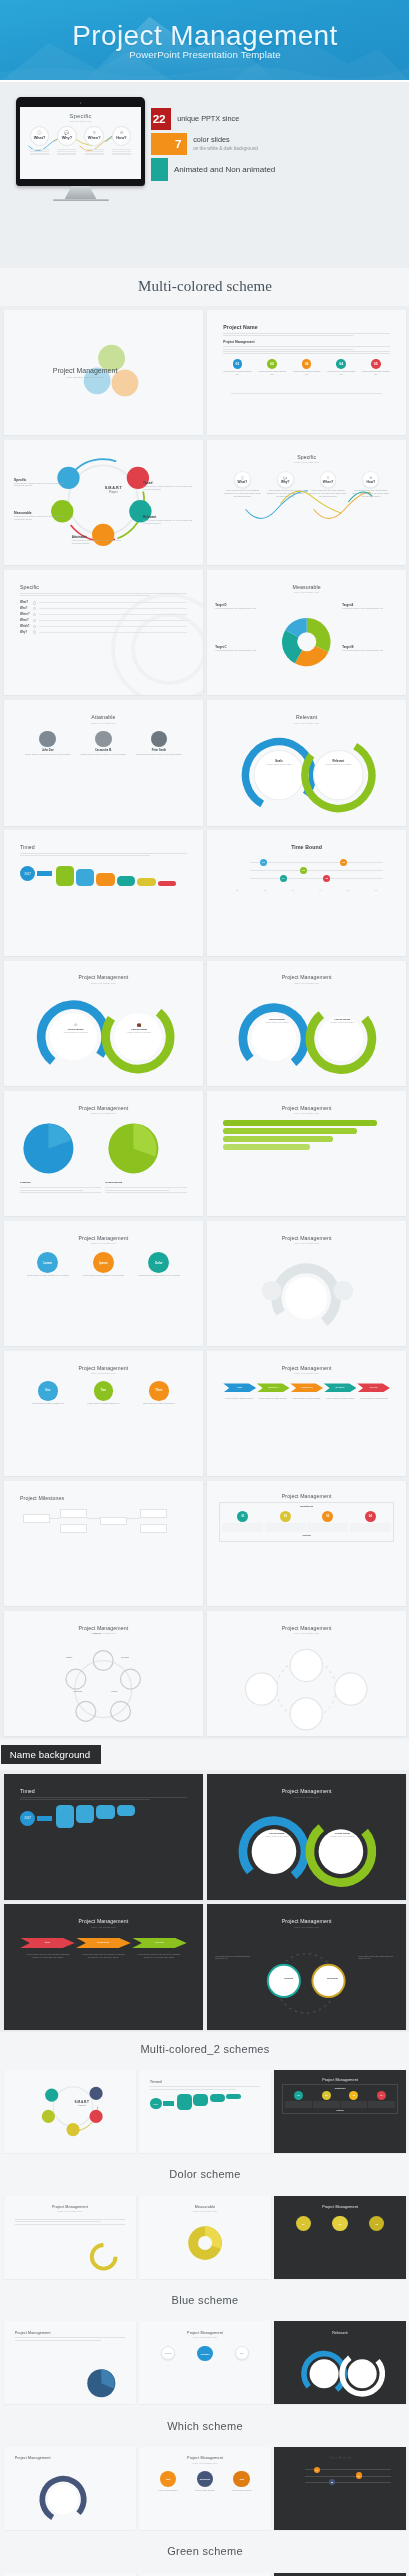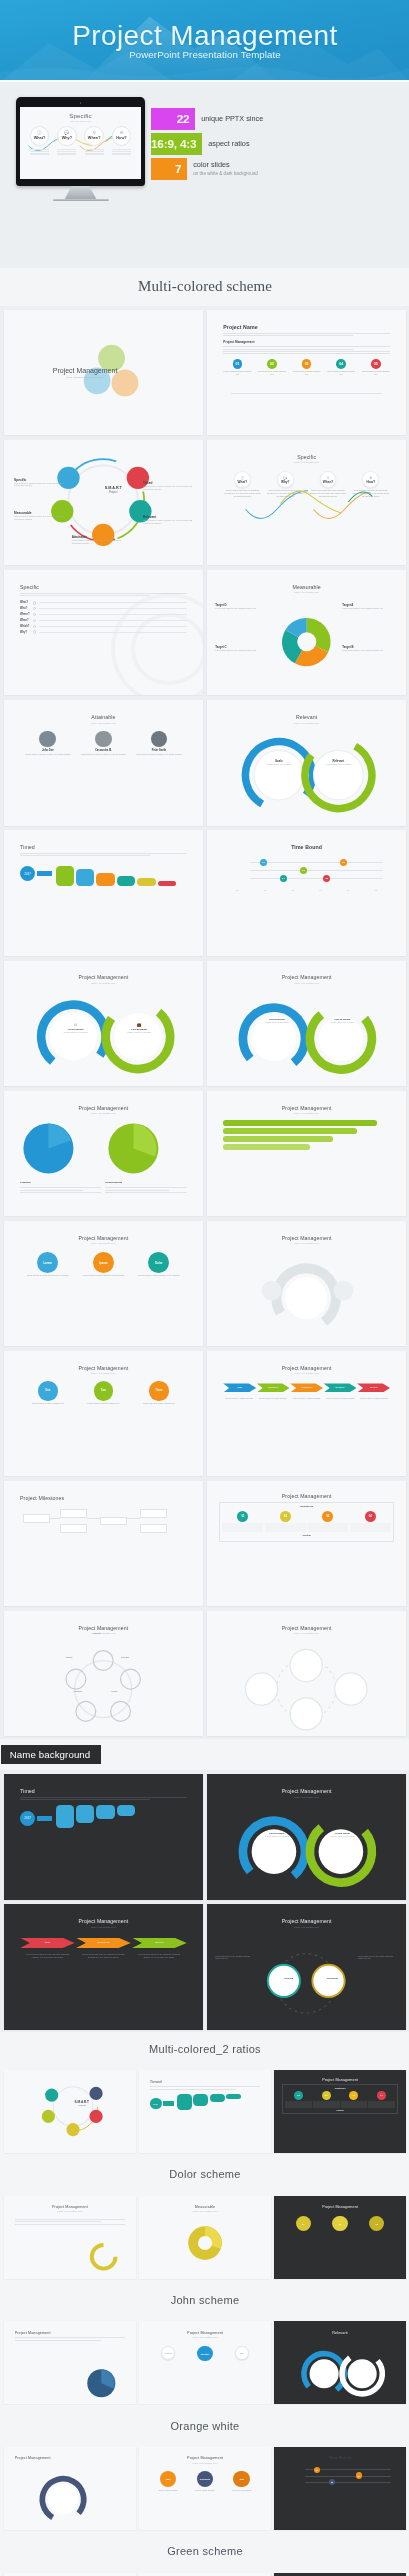--- a/index.html
+++ b/index.html
@@ -316,47 +316,45 @@
         </div>
       </div>
     </div>
     <div class="monitor-foot"></div>
     <div class="monitor-base"></div>
   </div>
 
   <div class="badges">
 
     <div class="badge-row">
-      <div class="badge-chip" style="background:#d946ef;width:44px">
+      <div class="badge-chip" style="background:#b91c1c;width:20px">
         <span>22</span>
       </div>
       <div class="badge-text">
         <div class="badge-main">unique PPTX since</div>
       </div>
     </div>
 
-    <div class="badge-row">
-      <div class="badge-chip" style="background:#8cc220;width:51px;color:#f6ffe2">
-        <span>16:9, 4:3</span>
-      </div>
-      <div class="badge-text">
-        <div class="badge-main">aspect ratios</div>
-      </div>
-    </div>
 
     <div class="badge-row">
       <div class="badge-chip" style="background:#f39019;width:36px">
         <span>7</span>
       </div>
       <div class="badge-text">
         <div class="badge-main">color slides</div>
         <div class="badge-note">on the white &amp; dark background</div>
       </div>
     </div>
 
+    <div class="badge-row">
+      <div class="badge-chip" style="background:#1aa79a;width:16.7px;height:23px"></div>
+      <div class="badge-text">
+        <div class="badge-main" style="font-size:8px">Animated and Non animated</div>
+      </div>
+    </div>
 
   </div>
 </div>
 
 <div class="sec-strip">
   <div class="sec-title serif">Multi-colored scheme</div>
 </div>
 
 <div class="grid g2">
 
@@ -1003,21 +1001,21 @@
       <div style="position:absolute;left:33%;top:58%;width:16%;text-align:center;font-size:2.2px;font-weight:700;color:#3c4348">Defining</div>
       <div style="position:absolute;left:55%;top:58%;width:16%;text-align:center;font-size:2.2px;font-weight:700;color:#3c4348">Reviewing</div>
       <div style="position:absolute;left:4%;top:40%;width:20%;font-size:1.7px;color:#8b9296;line-height:1.4">Lorem Ipsum has been the industry's standard dummy text ever</div>
       <div style="position:absolute;right:4%;top:40%;width:20%;font-size:1.7px;color:#8b9296;line-height:1.4">Lorem Ipsum has been the industry's standard dummy text ever</div>
     </div>
   </div>
 
 </div>
 
 <div class="sec-strip">
-  <div class="sec-title thin">Multi-colored_2 ratios</div>
+  <div class="sec-title thin">Multi-colored_2 schemes</div>
 </div>
 <div class="grid g3 white">
   <div class="slide">
     <div class="s-pad">
       <svg viewBox="0 0 160 100" style="position:absolute;inset:0;width:100%;height:100%">
         <circle cx="84" cy="44" r="24" fill="none" stroke="#e6eaed" stroke-width="1.4"></circle>
         <circle cx="84" cy="44" r="30" fill="none" stroke="#d9c531" stroke-width="1.2" stroke-dasharray="50 140"></circle>
         <circle cx="58" cy="30" r="8" fill="#1aa79a"></circle>
         <circle cx="54" cy="56" r="8" fill="#b5c62b"></circle>
         <circle cx="84" cy="72" r="8" fill="#d9c531"></circle>
@@ -1119,21 +1117,21 @@
           </div>
         <div class="chip-col" style="width:28%">
             <div class="dot" style="width:15.3px;height:15.3px;margin:0 auto;background:#c7b324;font-size:2.2px">03</div>
           </div>
       </div>
     </div>
   </div>
 </div>
 
 <div class="sec-strip">
-  <div class="sec-title thin">John scheme</div>
+  <div class="sec-title thin">Blue scheme</div>
 </div>
 <div class="grid g3 white">
   <div class="slide">
     <div class="s-pad">
       <div class="s-h" style="font-size:3.7px">Project Management</div>
       <div class="s-body" style="margin-top:2.8px">
           <i></i>
           <i></i>
         </div>
       <svg viewBox="0 0 60 40" style="position:absolute;right:6%;bottom:6%;width:40%">
@@ -1170,21 +1168,21 @@
         <circle cx="36" cy="23" r="18" fill="none" stroke="#2596d4" stroke-width="5" stroke-dasharray="85 35" transform="rotate(140 36 23)"></circle>
         <circle cx="36" cy="23" r="13" fill="#ffffff"></circle>
         <circle cx="70" cy="23" r="18" fill="none" stroke="#ffffff" stroke-width="5" stroke-dasharray="85 35" transform="rotate(-40 70 23)"></circle>
         <circle cx="70" cy="23" r="13" fill="#ffffff"></circle>
       </svg>
     </div>
   </div>
 </div>
 
 <div class="sec-strip">
-  <div class="sec-title thin">Orange white</div>
+  <div class="sec-title thin">Which scheme</div>
 </div>
 <div class="grid g3 white">
   <div class="slide">
     <div class="s-pad">
       <div class="s-h" style="font-size:3.7px">Project Management</div>
       <svg viewBox="0 0 80 46" style="position:absolute;left:10%;top:32%;width:70%">
         <circle cx="40" cy="23" r="18" fill="none" stroke="#46557a" stroke-width="5" stroke-dasharray="88 32" transform="rotate(120 40 23)"></circle>
         <circle cx="40" cy="23" r="13" fill="#ffffff"></circle>
       </svg>
     </div>

